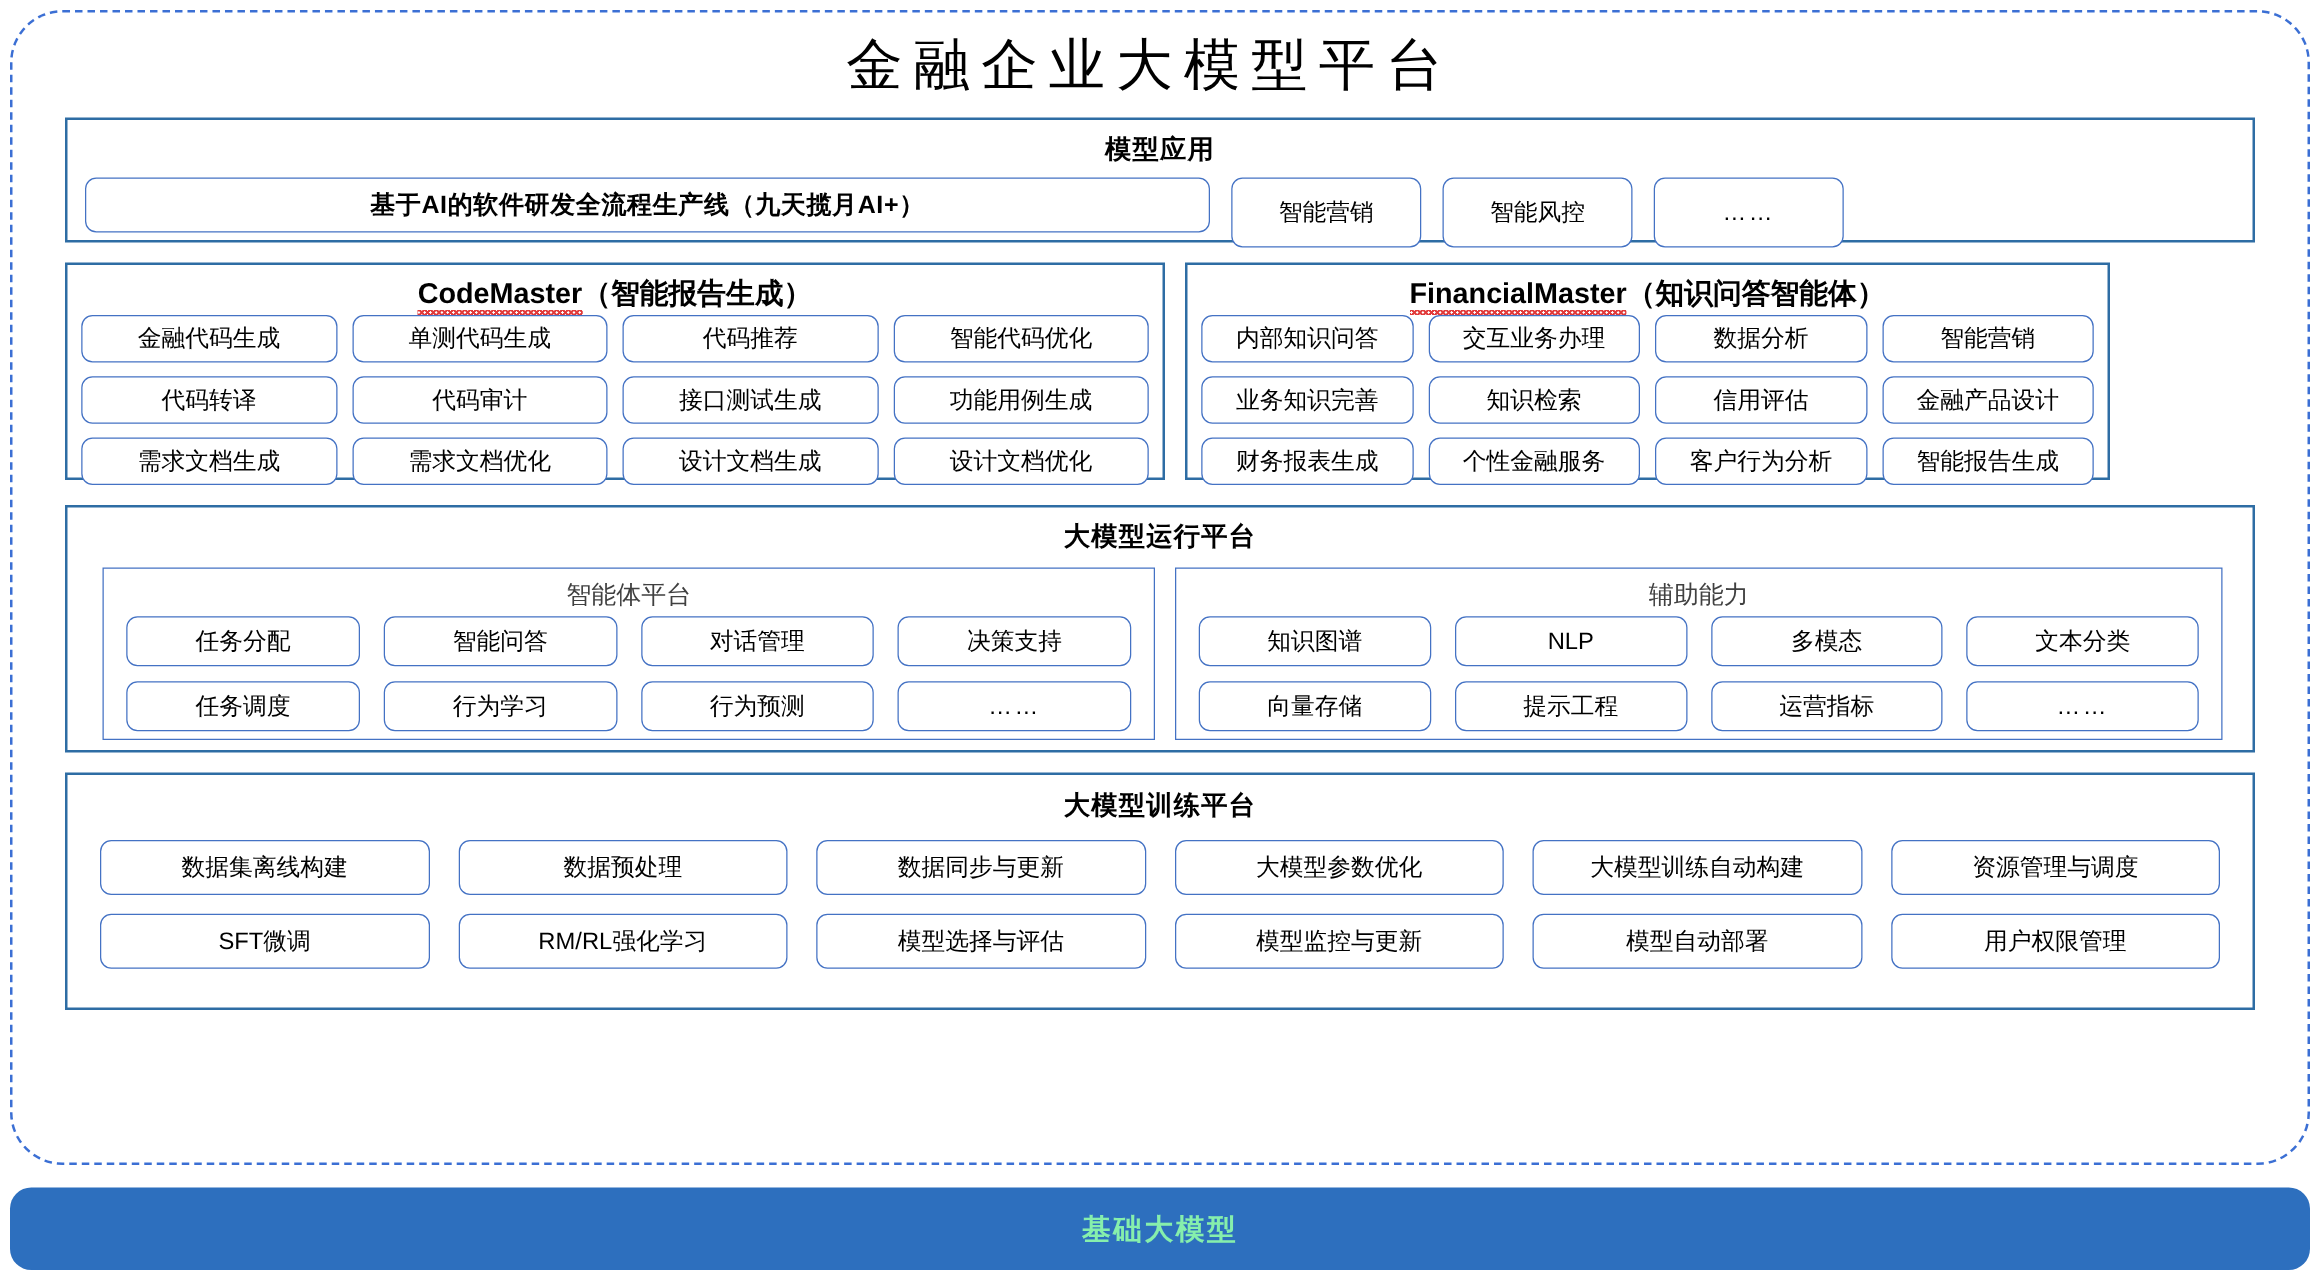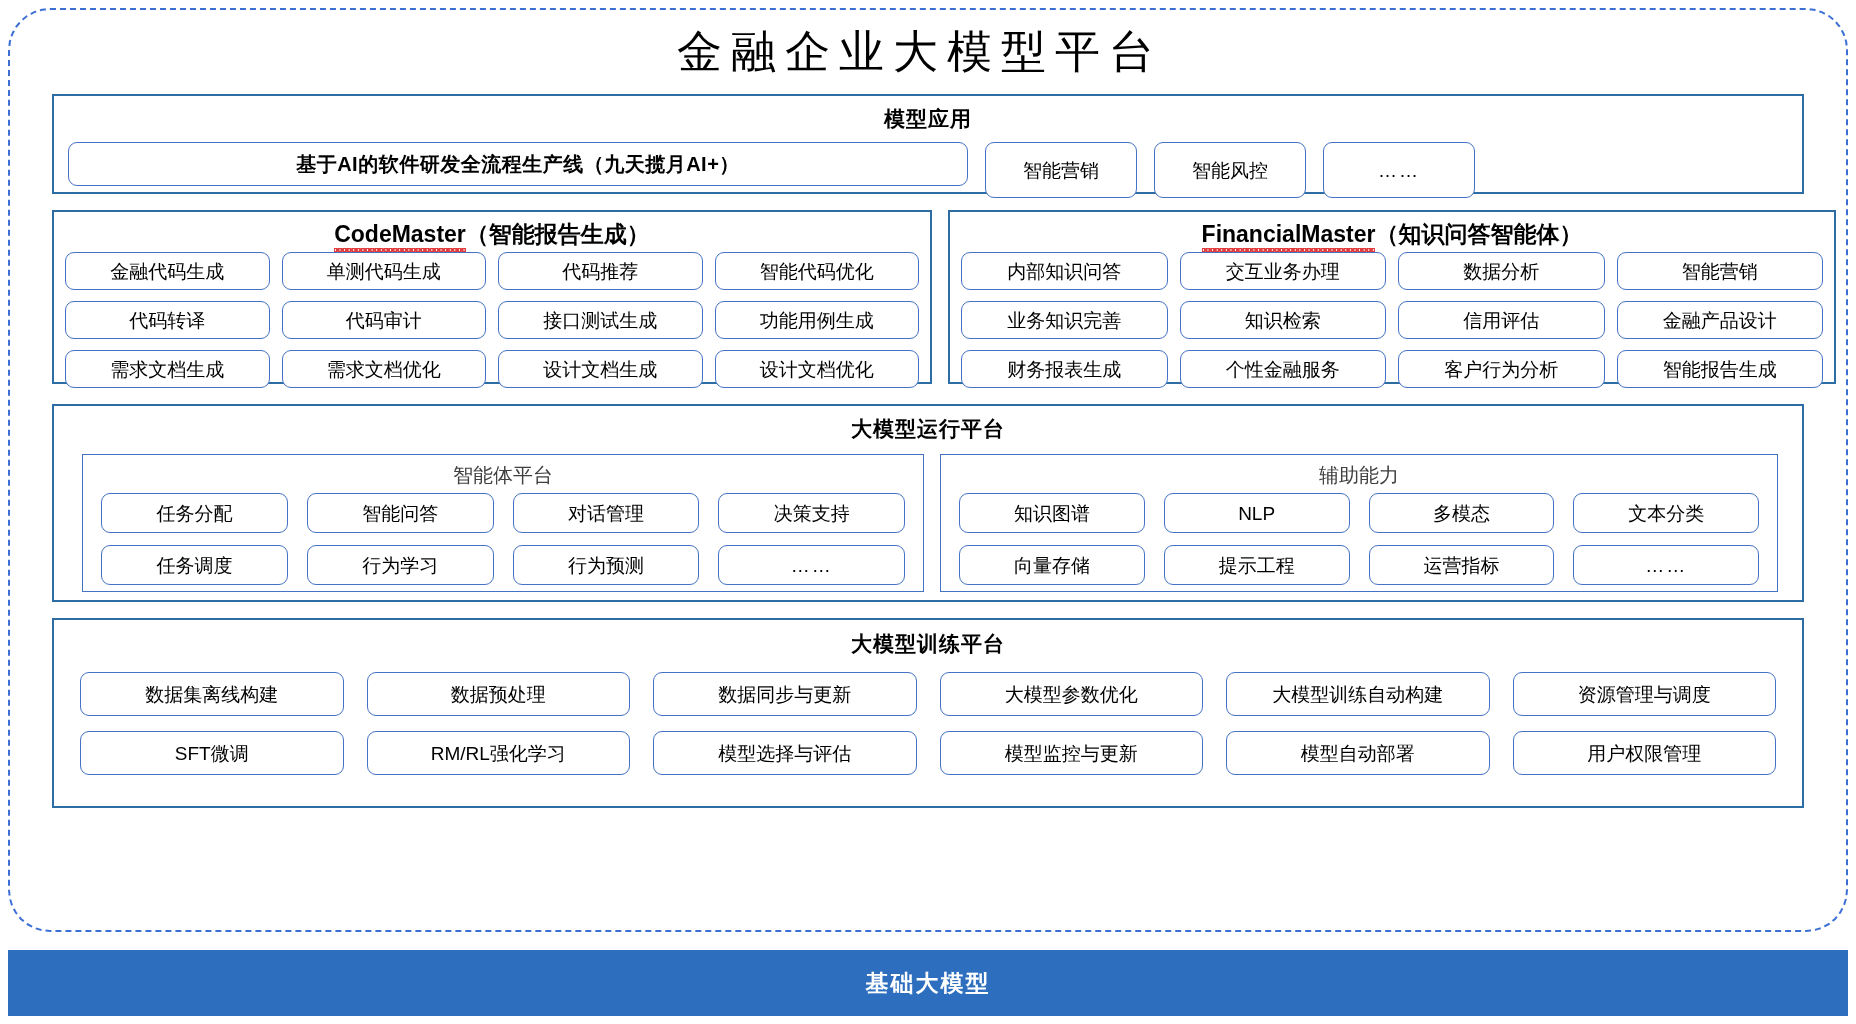--- a/index.html
+++ b/index.html
@@ -107,21 +107,21 @@
     width: 1724px;
     height: 44px;
     display: flex;
     gap: 17px;
   }
   .app-row .chip-banner { flex: 0 0 900px; height: 44px; }
   .app-row .chip-sm { flex: 0 0 152px; height: 56px; }
 
   
   #sec-code { left: 52px; top: 210px; width: 880px; height: 174px; }
-  #sec-fin  { left: 948px; top: 210px; width: 888px; height: 174px; }
+  #sec-fin  { left: 948px; top: 210px; width: 740px; height: 174px; }
 
   .agent-title {
     text-align: center;
     margin-top: 7px;
     font-size: 23px;
     font-weight: bold;
     white-space: nowrap;
     color: #000;
   }
   .agent-title .latin {
@@ -202,24 +202,25 @@
   .base-bar {
     position: absolute;
     left: 8px;
     top: 950px;
     width: 1840px;
     height: 66px;
     background: #2D6FBE;
     display: flex;
     align-items: center;
     justify-content: center;
-    color: #ffffff;
+    color: #86efac;
     font-size: 23px;
     font-weight: bold;
     letter-spacing: 2px;
+    border-radius: 17px;
   }
 </style>
 </head>
 <body>
 
 <div id="root">
 
   <div class="outer-frame"></div>
 
   <div class="main-title">金融企业大模型平台</div>

